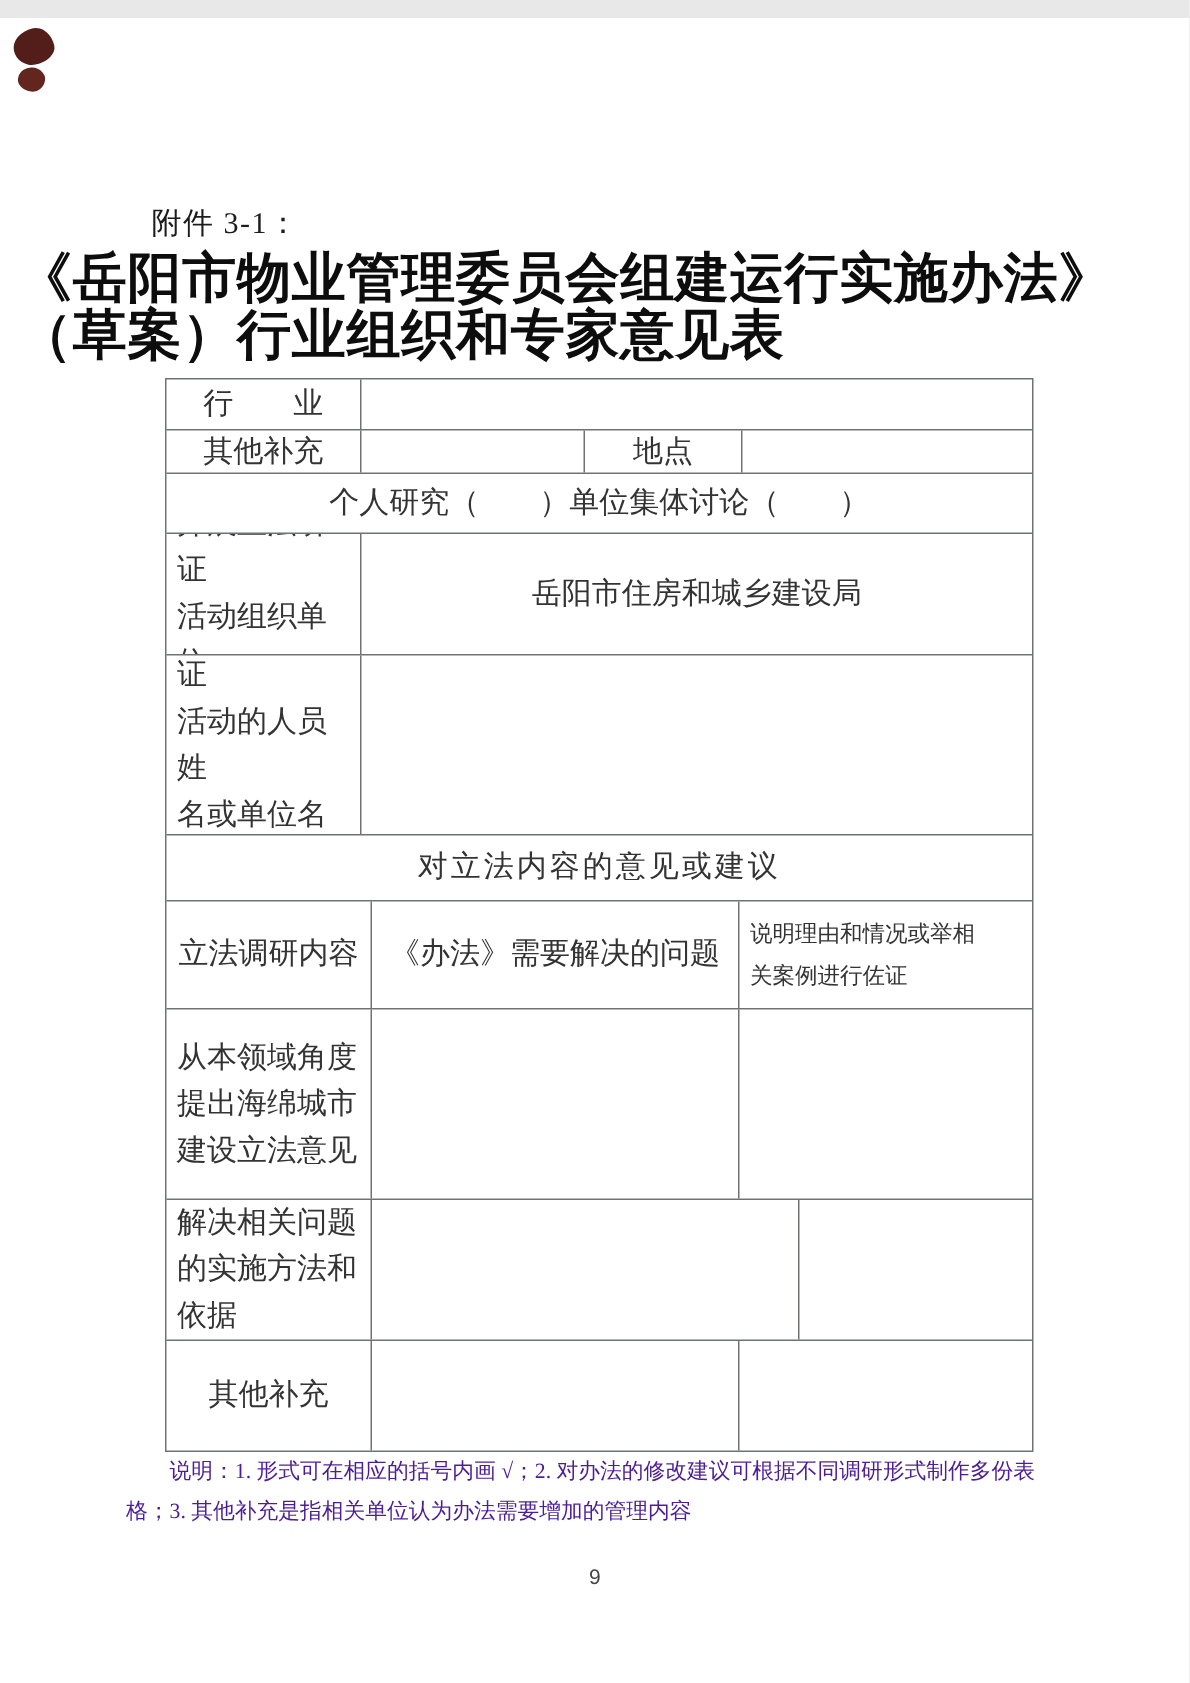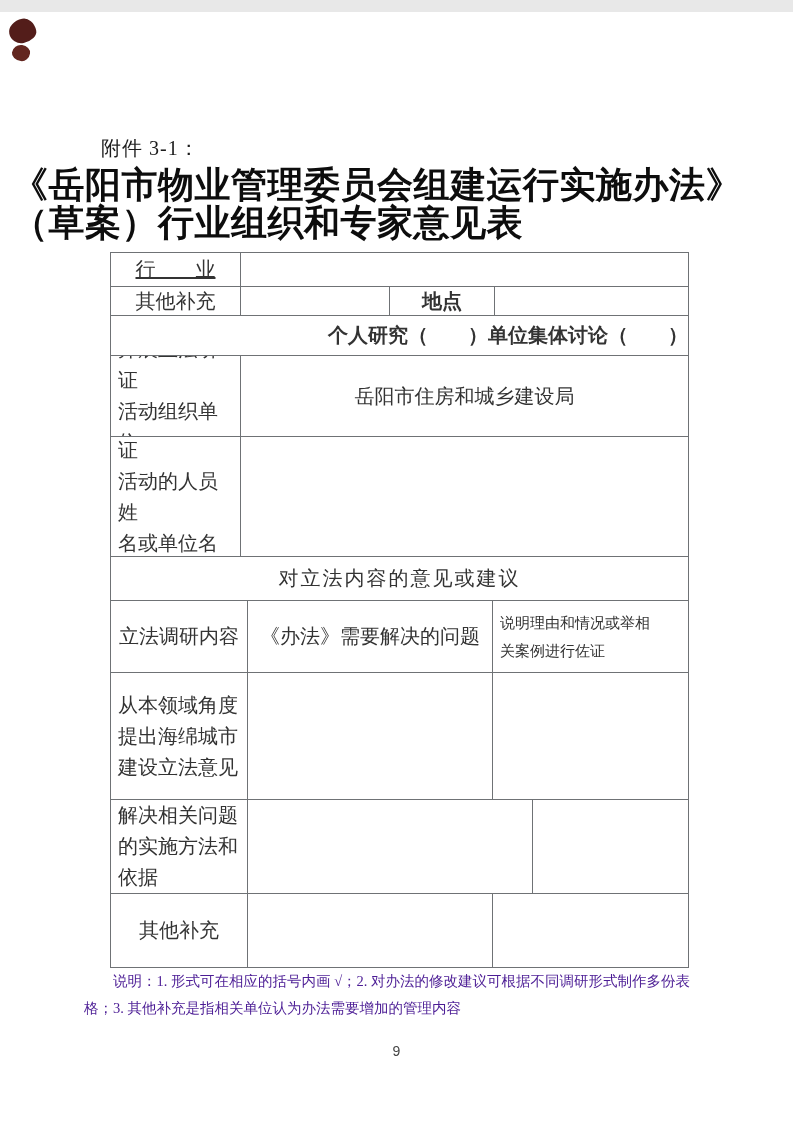--- a/index.html
+++ b/index.html
@@ -27,36 +27,36 @@
   }
 
   .form-table {
     position:absolute; left:110px; top:240px; width:579px; height:716px;
     border:1px solid #6f7275; box-sizing:border-box;
     display:flex; flex-direction:column;
     font-size:20px; line-height:31px; color:#333;
   }
   .tr { display:flex; box-sizing:border-box; border-bottom:1px solid #6f7275; }
   .tr:last-child { border-bottom:none; flex:1; }
-  .r1 { height:34px;text-decoration:underline; } .r2 { height:29px; } .r3 { height:40px; }
+  .r1 { height:34px; } .r2 { height:29px; } .r3 { height:40px; }
   .r4 { height:81px; } .r5 { height:120px; } .r6 { height:44px; }
   .r7 { height:72px; } .r8 { height:127px; } .r9 { height:94px;gap:40px; }
   .td {
     box-sizing:border-box; border-right:1px solid #6f7275;
     display:flex; align-items:center; justify-content:center;
     overflow:hidden;
   }
   .td:last-child { border-right:none; }
   .grow { flex:1; }
   .w-label { width:130px; }
-  .w-t1 { width:149px; } .w-t2 { width:105px;font-weight:bold; }
+  .w-t1 { width:149px; } .w-t2 { width:105px; }
   .w-l2 { width:137px; } .w-c2 { width:245px; }
   .left { justify-content:flex-start; padding-left:7px; padding-right:4px; }
   .pre { white-space:pre-line; }
-  .options { justify-content:flex-end;font-weight:bold; }
+  .options { justify-content:center; }
   .section-head { letter-spacing:2px; }
   .col3-head { font-size:15px; line-height:28px; }
 
   .footnote {
     position:absolute; left:84px; top:956px; width:629px;
     font-size:14.5px; line-height:1.85; color:#4c1d95;
     text-indent:2em; white-space:pre-line;
   }
   .page-number {
     position:absolute; left:0; top:1031px; width:100%;

